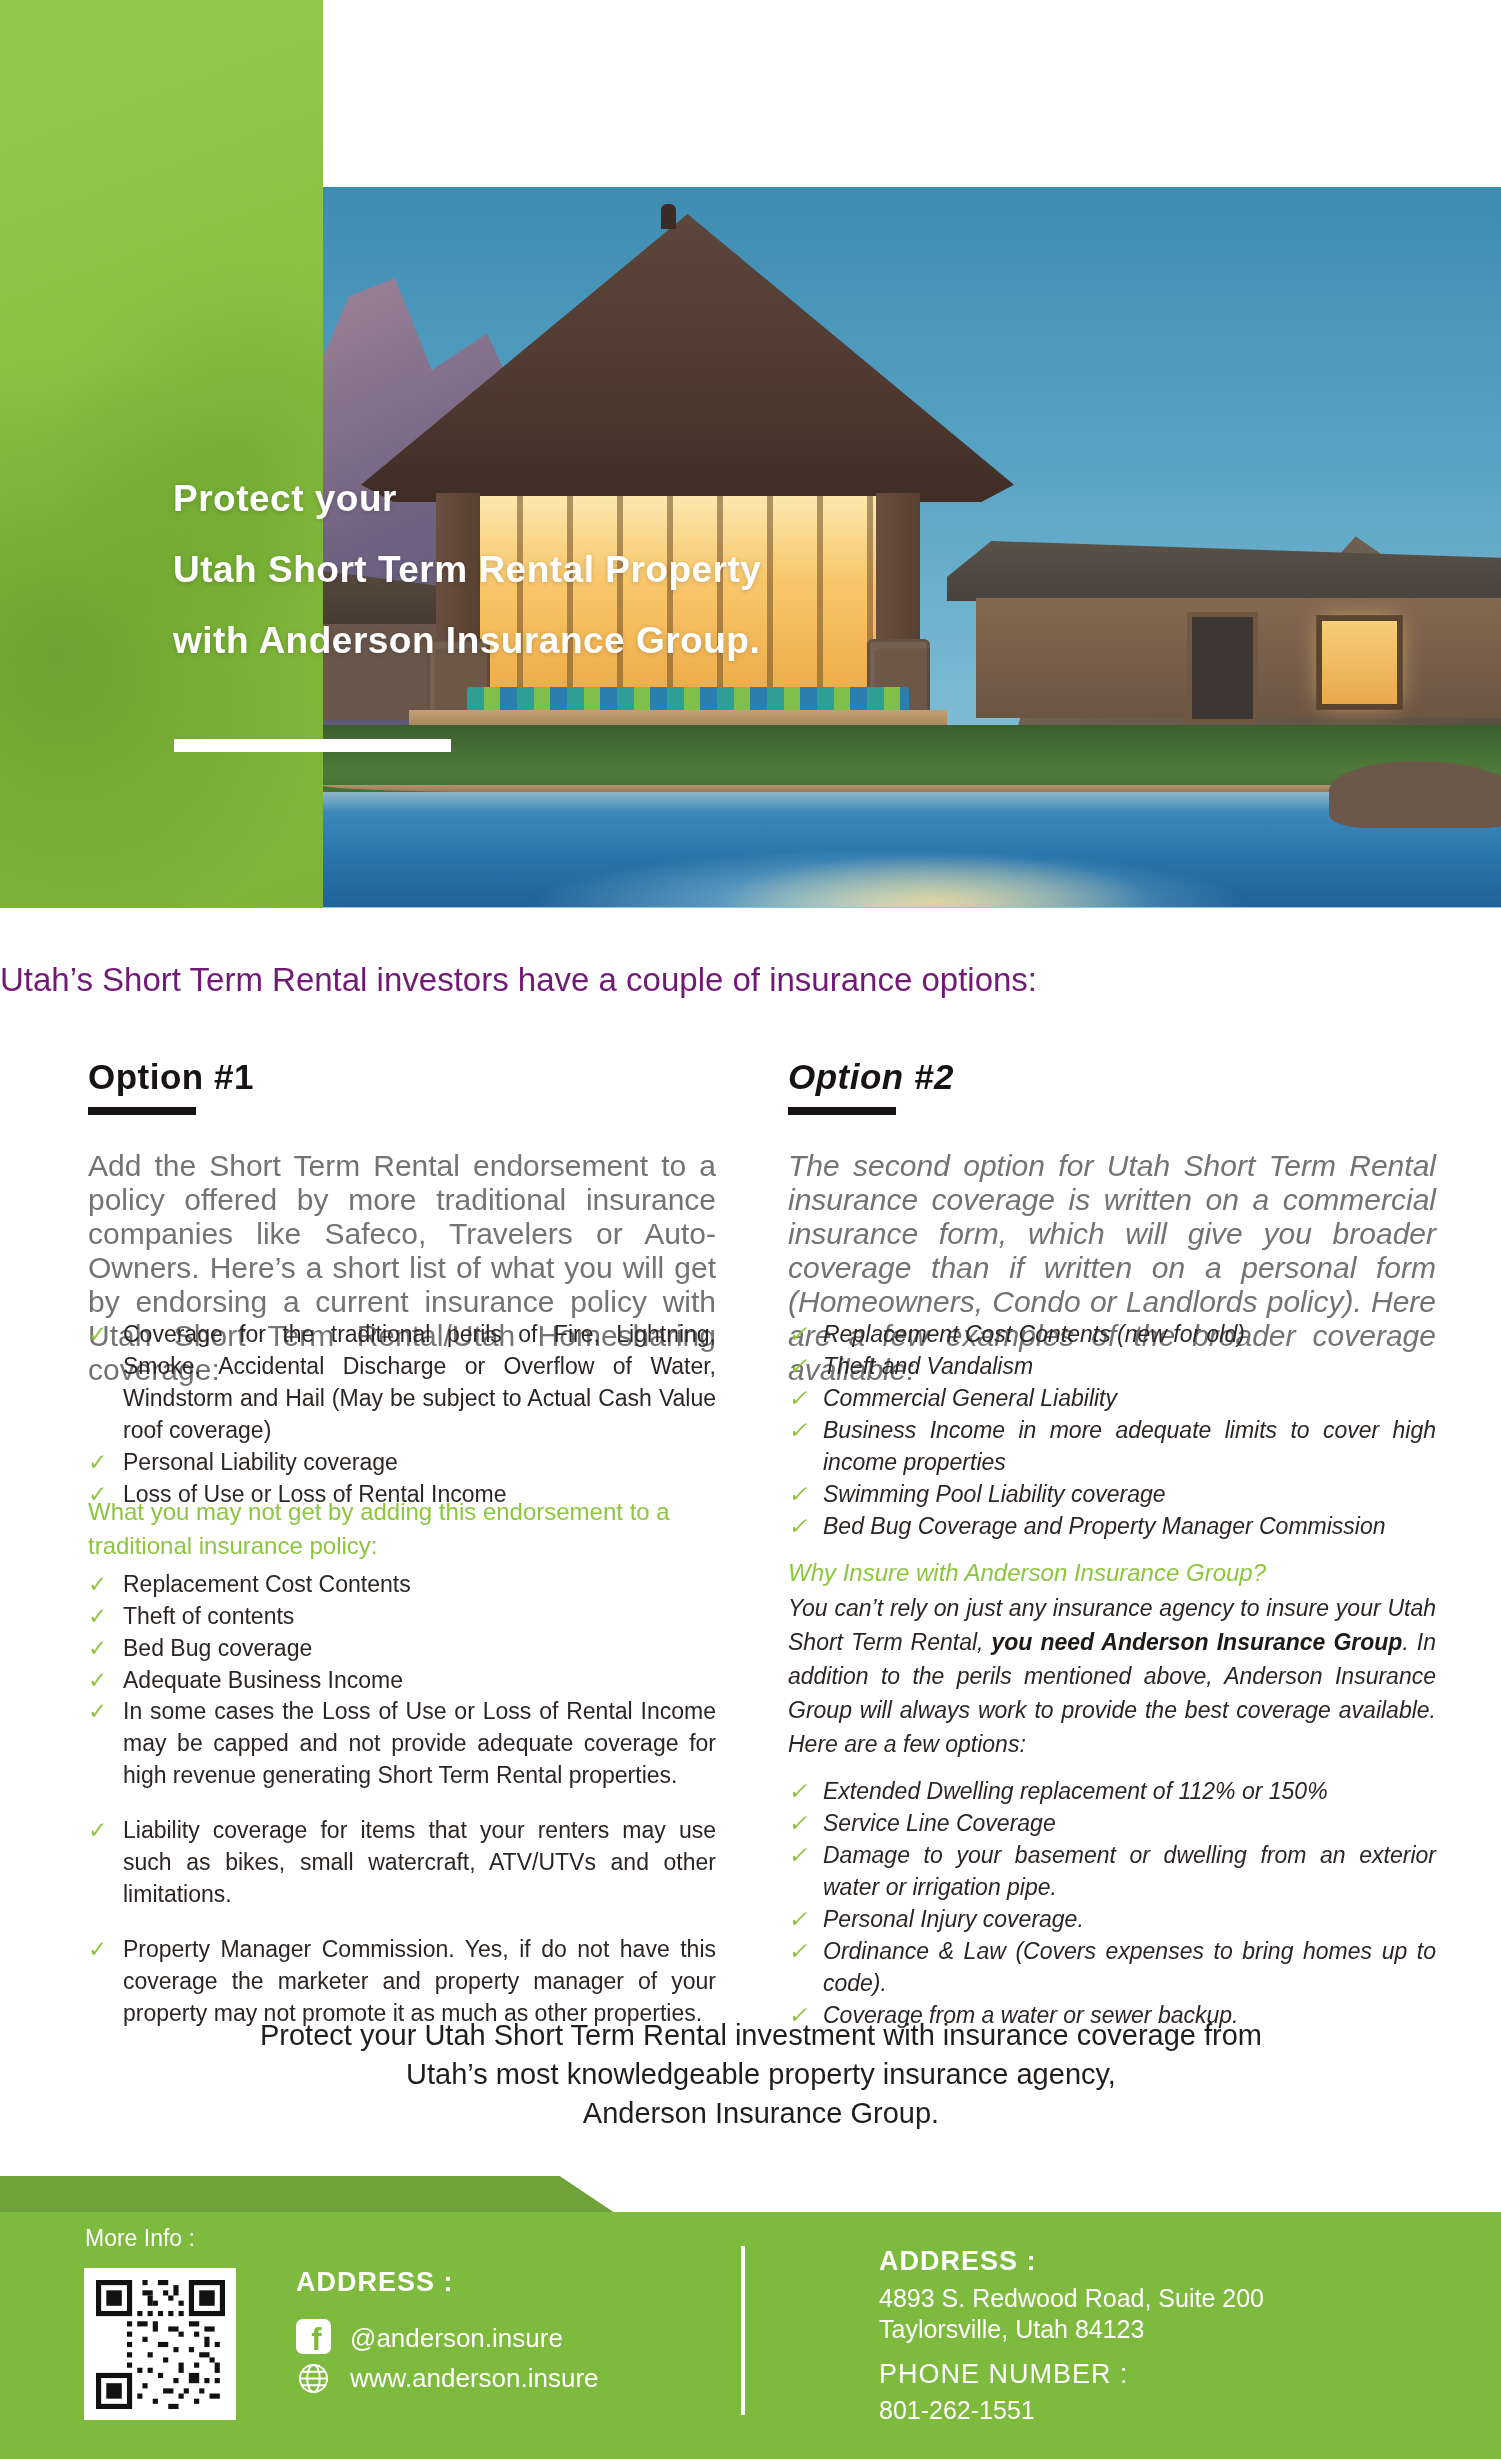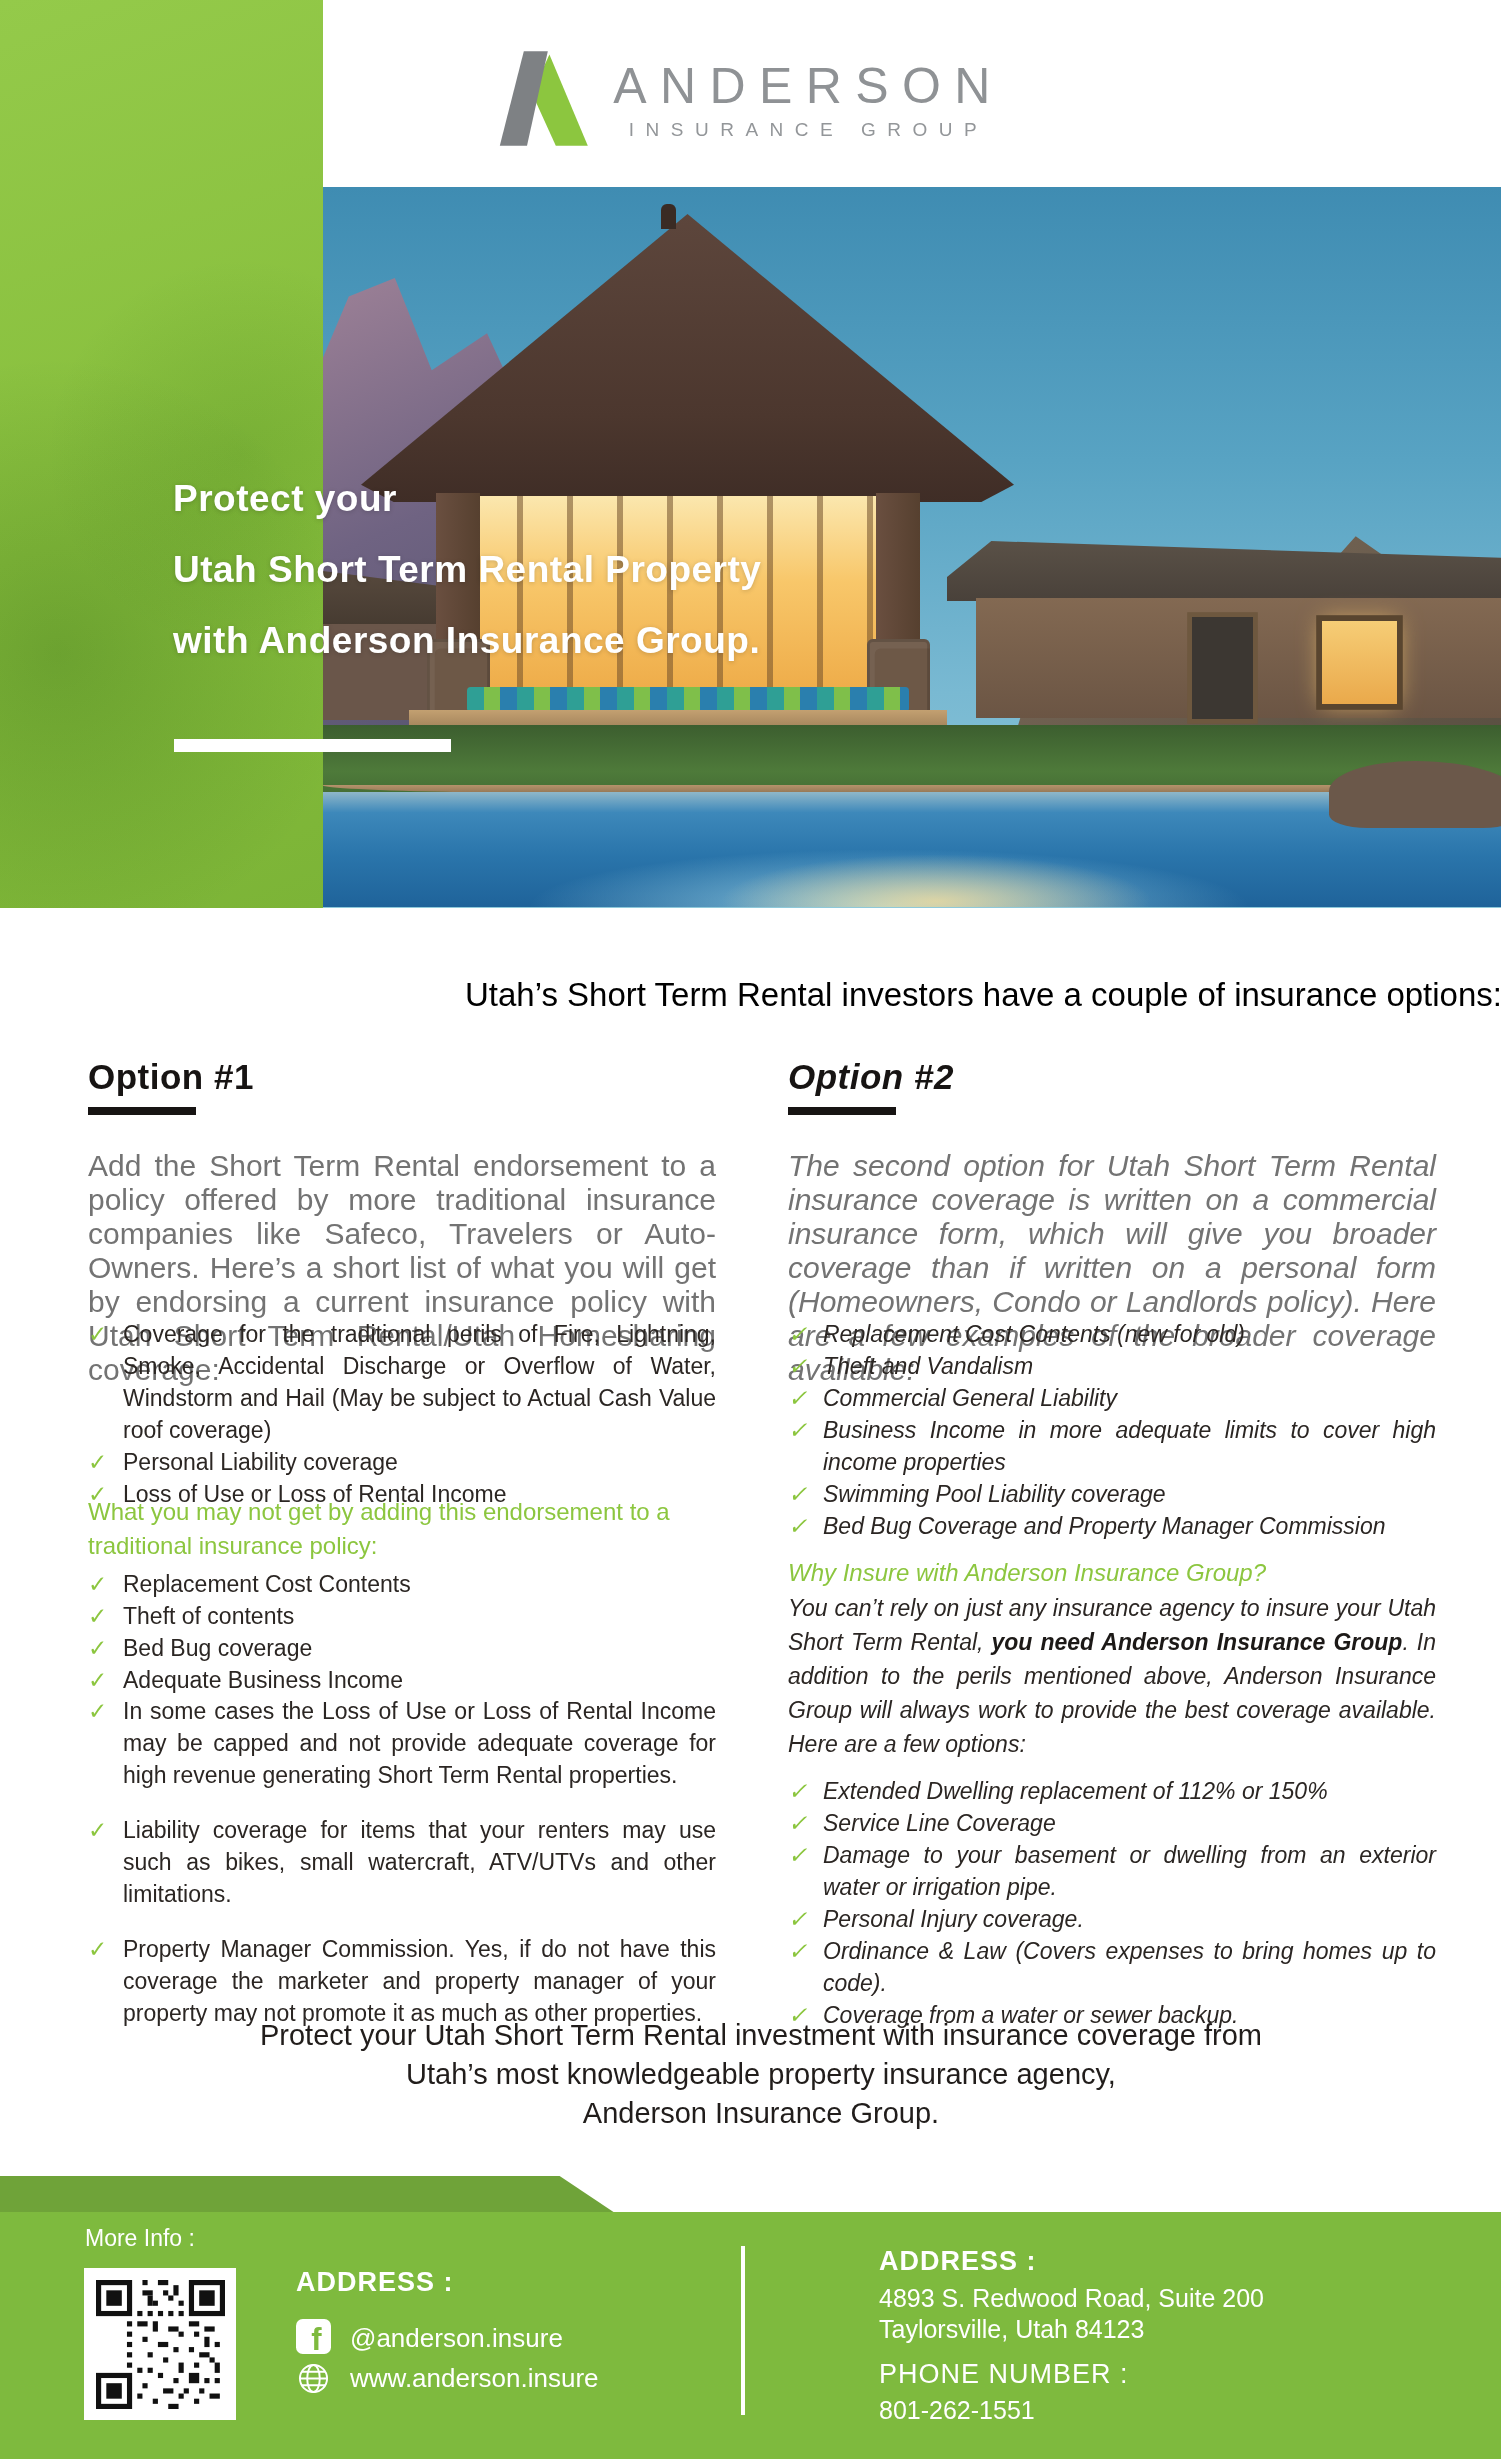--- a/index.html
+++ b/index.html
@@ -66,21 +66,21 @@
       radial-gradient(ellipse 480px 77px at 48% 100%, rgba(170,226,240,.8), transparent 75%),
       linear-gradient(180deg,#8fb7c9 0%,#3d88ba 18%,#2a75ab 55%,#1f639a 100%);}
   .pool-edge{left:0;top:598px;width:1179px;height:9.6px;background:linear-gradient(180deg,#b5936b,#8a6f50);
     border-radius:0 0 40% 40%/0 0 100% 100%;}
   .pool-rock{right:-19px;top:574px;width:192px;height:67px;background:#6b584a;border-radius:45% 55% 20% 20%;}
   .hero-text{left:173px;top:463px;color:#ffffff;font-size:37px;font-weight:600;
     line-height:71px;letter-spacing:0.5px;text-shadow:0 1px 5.8px rgba(0,0,0,.18);}
   .hero-bar{left:174px;top:739px;width:277px;height:13.4px;background:#ffffff;}
 
   
-  .intro{left:0;top:961px;width:1502px;text-align:right;font-size:33px;color:#000000;font-weight:400;margin-top:15px;}
+  .intro{left:0;top:961px;width:1502px;text-align:left;font-size:33px;color:#701a75;font-weight:400;}
 
   
   .opt-title{font-size:35px;font-weight:700;color:#171413;letter-spacing:0.5px;}
   .opt-bar{height:8.6px;background:#171413;width:108px;margin-top:9.6px;}
   .col-l{left:88px;width:628px;}
   .col-r{left:788px;width:648px;font-style:italic;}
   .body-p{font-size:30px;line-height:34px;text-align:justify;color:#737373;}
   .blist .bullet{display:flex;font-size:23px;line-height:32px;color:#2b2623;}
   .blist .check{width:35px;flex:0 0 35px;color:#8CC63F;font-size:23px;}
   .blist .btext{flex:1;text-align:justify;}
@@ -111,32 +111,20 @@
   .addr-1{left:879px;top:2284px;font-size:25px;color:#fff;}
   .addr-2{left:879px;top:2315px;font-size:25px;color:#fff;}
   .phone-h{left:879px;top:2359px;font-size:27px;font-weight:400;color:#fff;letter-spacing:1px;}
   .phone-n{left:879px;top:2396px;font-size:25px;color:#fff;}
 </style>
 </head>
 <body>
 
 <div class="page">
 
-  <div class="logo">
-    <span>
-      <svg width="96" height="117" viewBox="0 0 120 130">
-        <polygon points="64,10 112,124 72,124 42,58" fill="#8CC63F"></polygon>
-        <polygon points="32,6 62,6 36,124 2,124" fill="#7e8184"></polygon>
-      </svg>
-    </span>
-    <span class="logo-text">
-      <span class="logo-brand">ANDERSON</span>
-      <span class="logo-sub">INSURANCE GROUP</span>
-    </span>
-  </div>
 
   <div class="abs photo">
     <div class="abs mtn-left"></div>
     <div class="abs mtn-right"></div>
     <div class="abs wing-right-roof"></div>
     <div class="abs wing-right-wall"></div>
     <div class="abs wing-window"></div>
     <div class="abs wing-door"></div>
     <div class="abs wing-left-roof"></div>
     <div class="abs wing-left-wall"></div>

